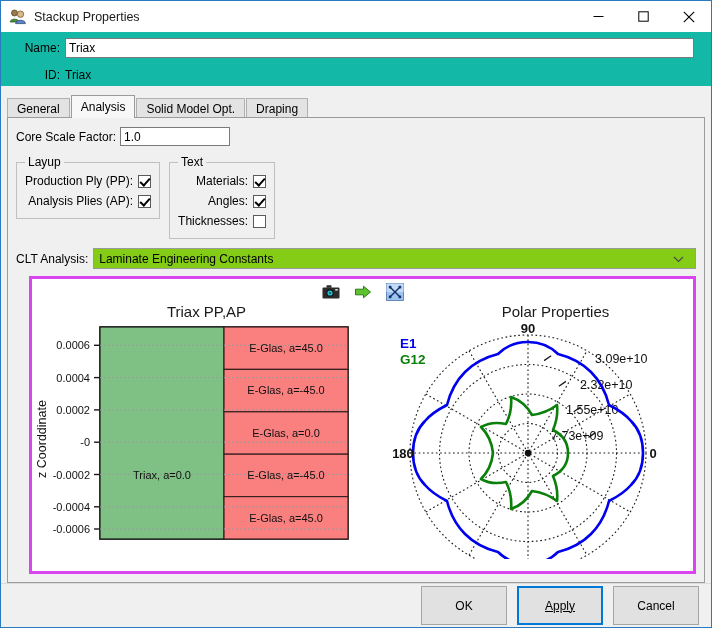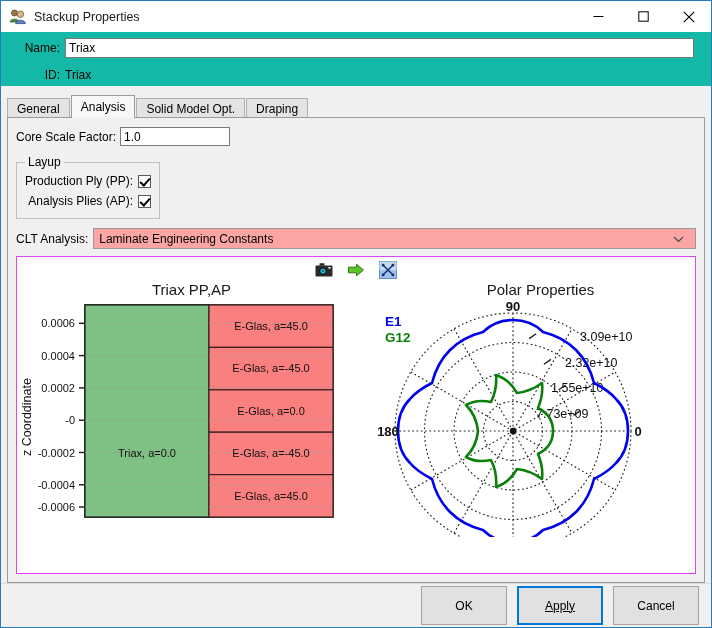--- a/index.html
+++ b/index.html
@@ -76,29 +76,29 @@
     box-sizing:border-box;position:relative;flex:0 0 auto;
   }
   .cbox.on::after{
     content:"";position:absolute;left:3px;top:0px;width:4px;height:8px;
     border:solid #000;border-width:0 2px 2px 0;transform:rotate(42deg);
   }
   
   .clt-row{display:flex;align-items:center;margin-top:9px;flex:0 0 auto;}
   .clt-lbl{font-size:12px;padding-right:5px;}
   .combo{
-    flex:1 1 auto;height:21px;border:1px solid #9a9a9a;background:#fca5a5;
+    flex:1 1 auto;height:21px;border:1px solid #9a9a9a;background:#84cc16;
     display:flex;align-items:center;box-sizing:border-box;
   }
   .combo-val{flex:1 1 auto;font-size:12px;padding-left:5px;}
   .combo-arrow{width:22px;text-align:center;font-size:10px;color:#333;}
   
   .plotarea{
-    margin-top:7px;margin-bottom:8px;background:#fff;border:1px solid #d946ef;
-    flex:1 1 auto;position:relative;overflow:hidden;
+    margin-top:7px;margin-bottom:8px;background:#fff;border:3px solid #d946ef;
+    flex:1 1 auto;position:relative;overflow:hidden;margin-left:13px;
   }
   .toolbar{
     position:absolute;left:0;right:0;top:2px;height:22px;
     display:flex;align-items:center;justify-content:center;gap:14px;z-index:5;
   }
   .tb-icon{width:18px;height:18px;position:relative;}
   .charts{position:absolute;left:0;right:0;top:22px;bottom:0;display:flex;}
   .chart-half{position:relative;flex:1 1 50%;}
   .chart-title{
     position:absolute;top:2px;left:0;right:0;text-align:center;
@@ -185,20 +185,35 @@
         <div class="chk-row">
           <span class="cl">Production Ply (PP):</span>
           <span class="cbox on"></span>
         </div>
         <div class="chk-row">
           <span class="cl">Analysis Plies (AP):</span>
           <span class="cbox on"></span>
         </div>
       </fieldset>
 
+      <fieldset class="grp">
+        <legend>Text</legend>
+        <div class="chk-row">
+          <span class="cl">Materials:</span>
+          <span class="cbox on"></span>
+        </div>
+        <div class="chk-row">
+          <span class="cl">Angles:</span>
+          <span class="cbox on"></span>
+        </div>
+        <div class="chk-row">
+          <span class="cl">Thicknesses:</span>
+          <span class="cbox"></span>
+        </div>
+      </fieldset>
 
 
     </div>
 
     <div class="clt-row">
       <div class="clt-lbl">CLT Analysis:</div>
       <div class="combo">
         <div class="combo-val">Laminate Engineering Constants</div>
         <div class="combo-arrow">
           <svg width="11" height="8" viewBox="0 0 11 8">

